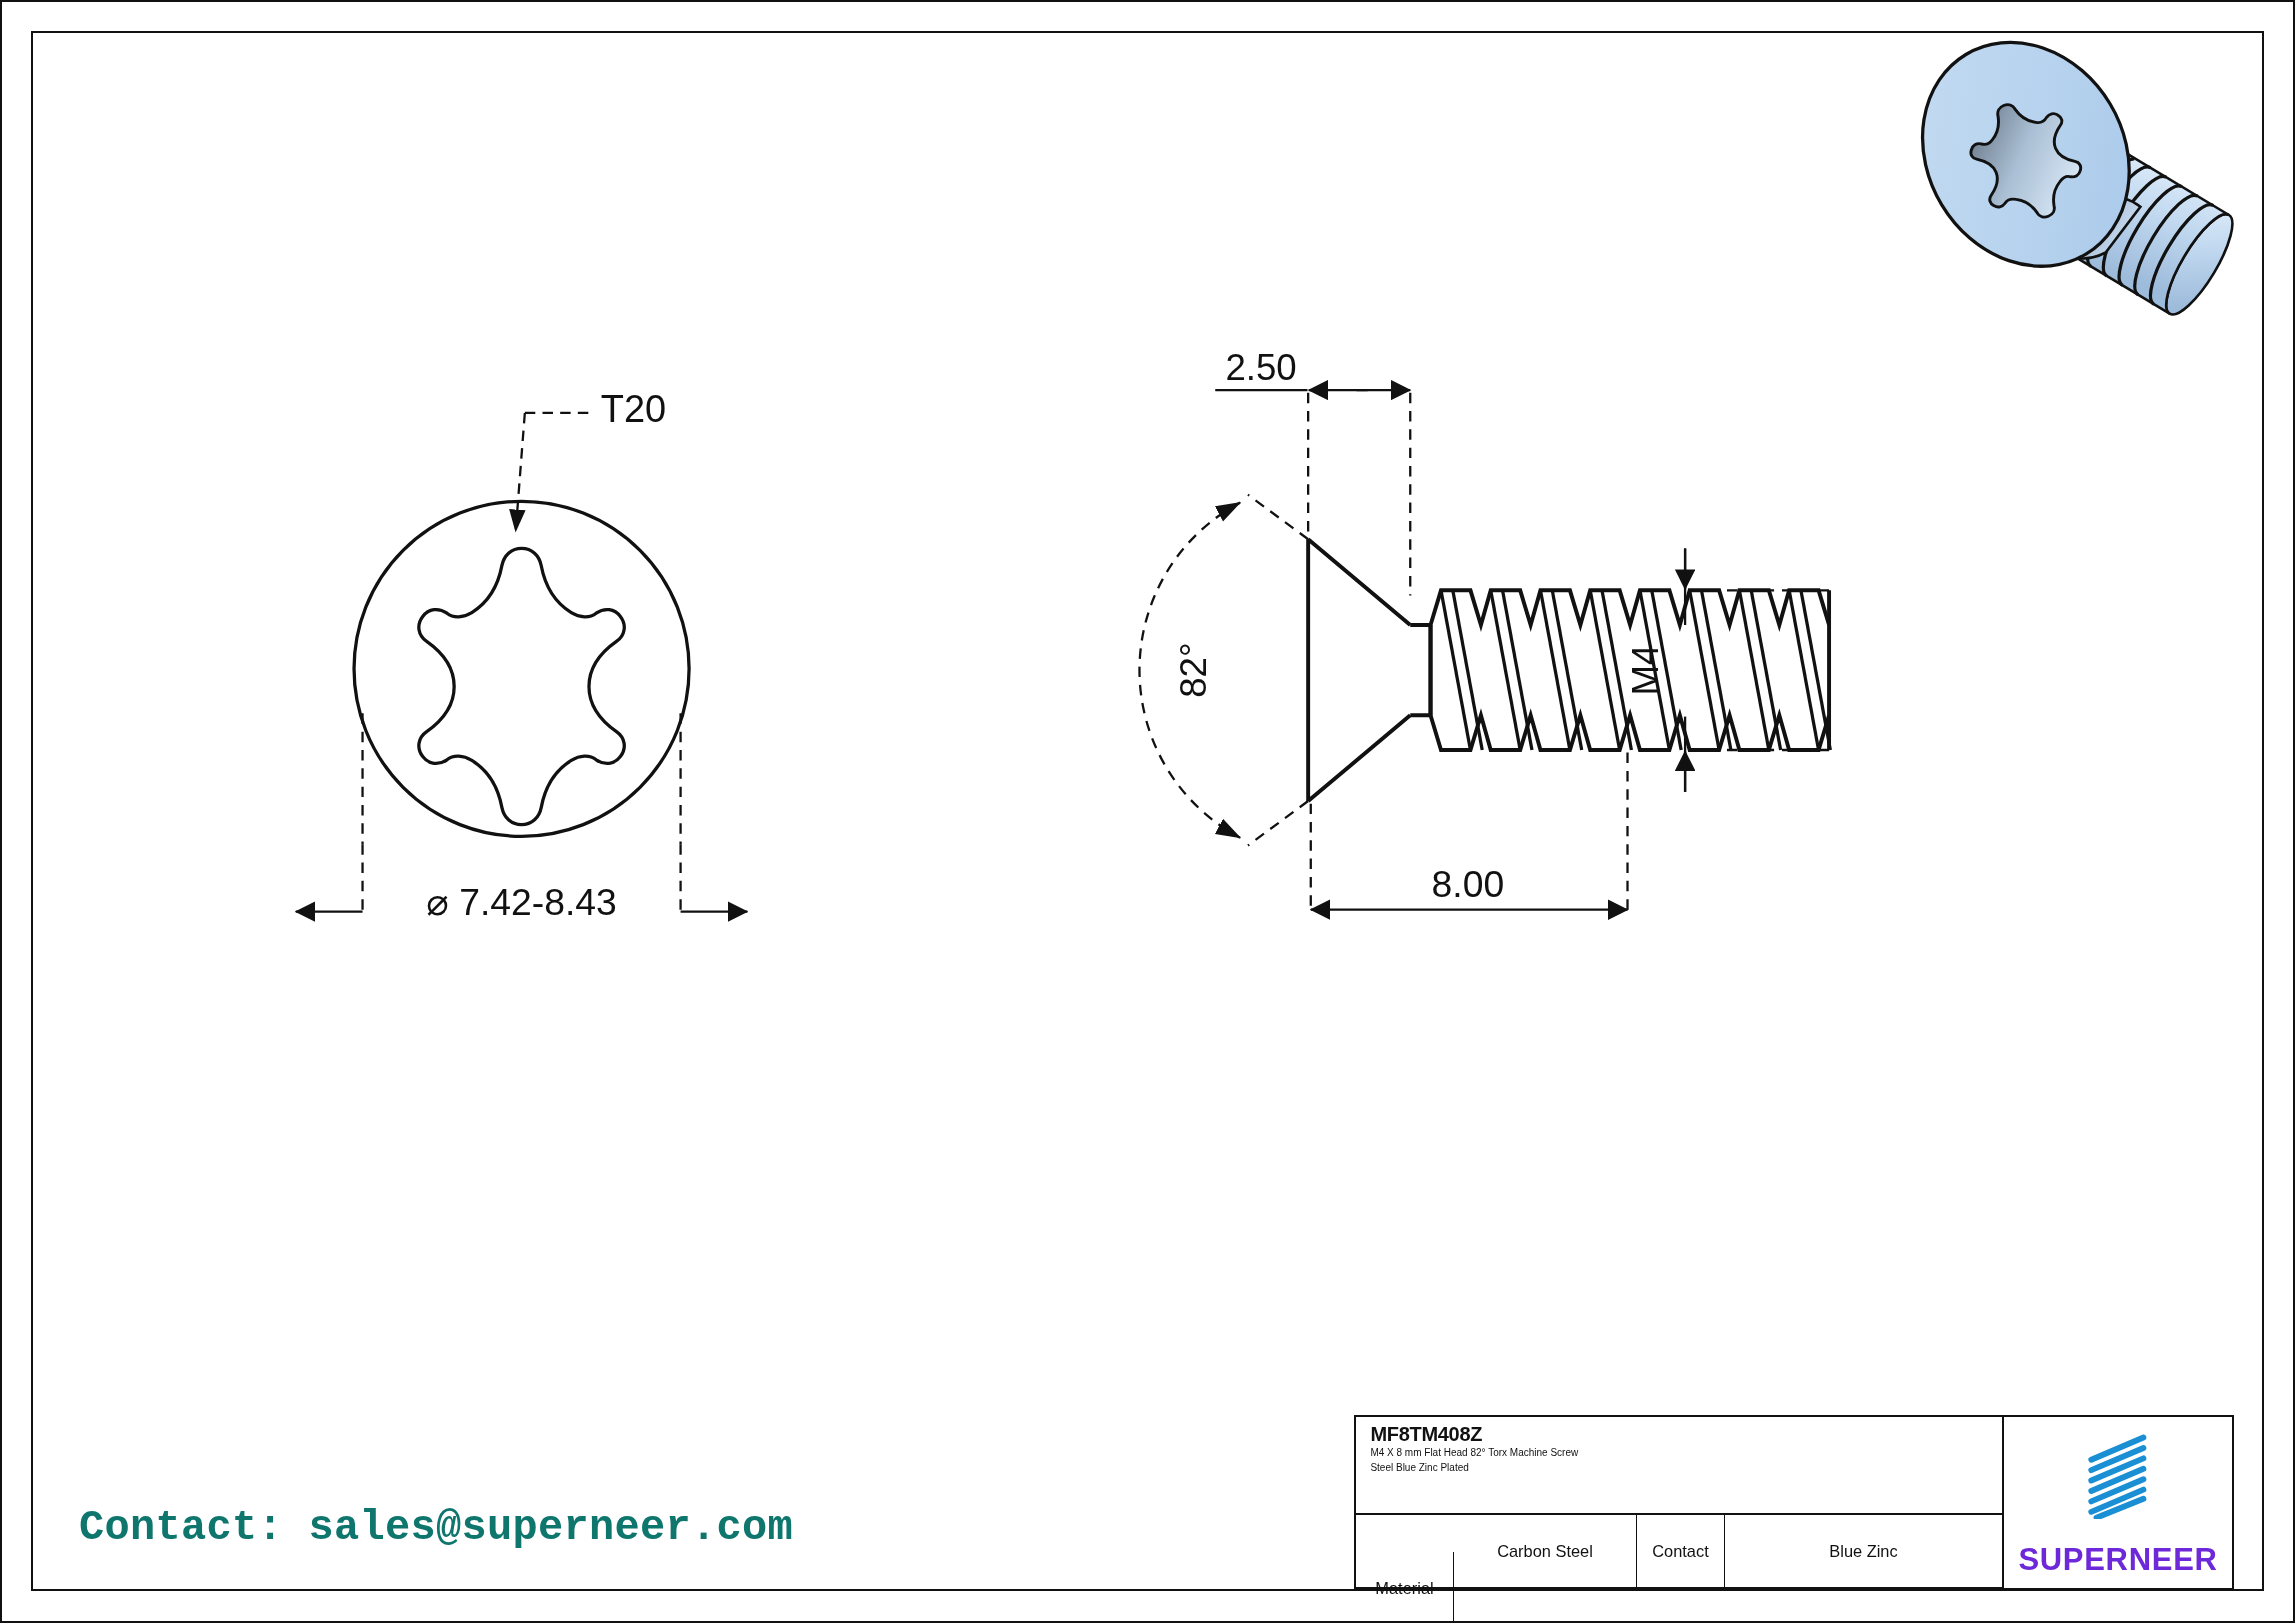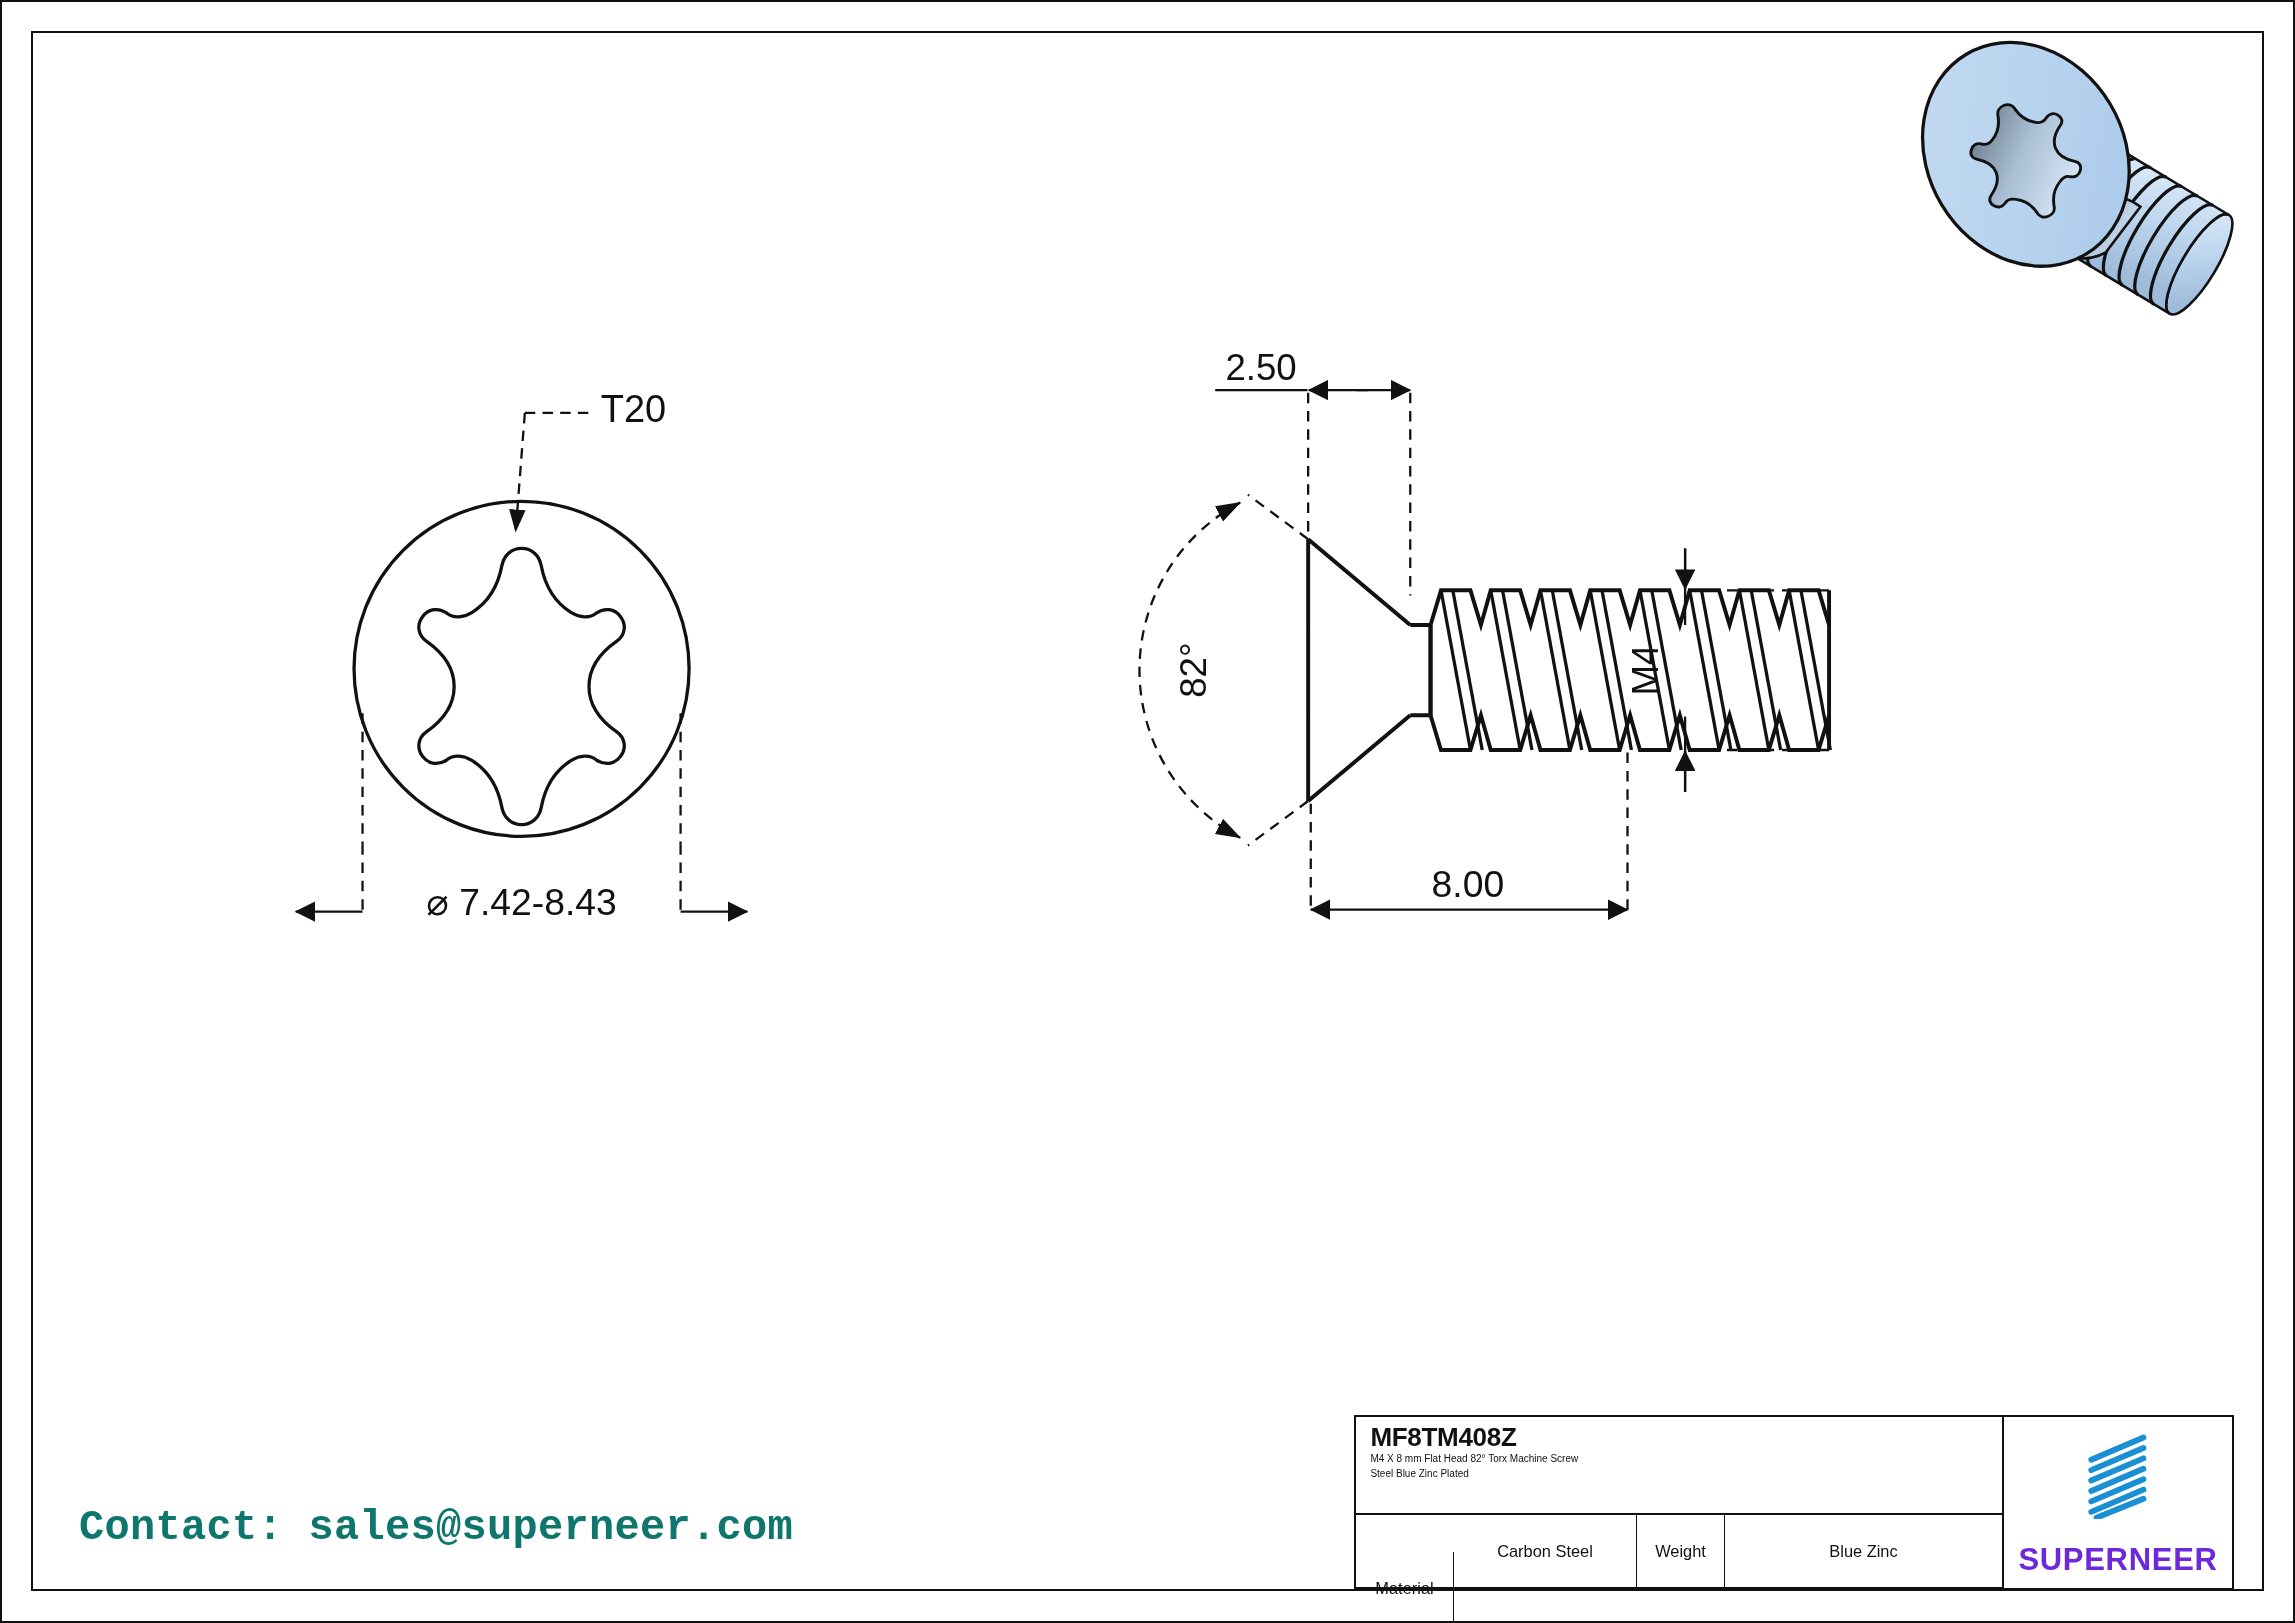--- a/index.html
+++ b/index.html
@@ -81,21 +81,21 @@
     border-right: 2px solid #111;
     box-sizing: border-box;
   }
   #tb-desc {
     flex: 0 0 98px;
     box-sizing: border-box;
     border-bottom: 2px solid #111;
     padding: 6.5px 0 0 14.4px;
   }
   #part-number {
-    font-size: 26px;
+    font-size: 20px;
     font-weight: bold;
     color: #111;
     line-height: 1.02;
     letter-spacing: -0.3px;
   }
   .desc-line {
     font-size: 10px;
     color: #111;
     line-height: 1.32;
     margin-top: 2px;
@@ -364,21 +364,21 @@
 
     <div id="tb-desc">
       <div id="part-number">MF8TM408Z</div>
       <div class="desc-line">M4 X 8 mm  Flat Head 82° Torx Machine Screw</div>
       <div class="desc-line">Steel Blue Zinc Plated</div>
     </div>
 
     <div class="tb-row" id="tb-row-material">
       <div class="tb-cell c-label">Material</div>
       <div class="tb-cell c-value1">Carbon Steel</div>
-      <div class="tb-cell c-finish-label">Weight</div>
+      <div class="tb-cell c-finish-label">Contact</div>
       <div class="tb-cell c-finish-value">Blue Zinc</div>
     </div>
 
   </div>
 
   <div id="tb-right">
     <svg id="logo-mark" viewBox="0 0 110 135" xmlns="http://www.w3.org/2000/svg">
       <g stroke="#1a8fd4" stroke-width="9" stroke-linecap="round" fill="none">
         <line x1="14" y1="44" x2="94" y2="10"></line>
         <line x1="14" y1="60" x2="94" y2="26"></line>

